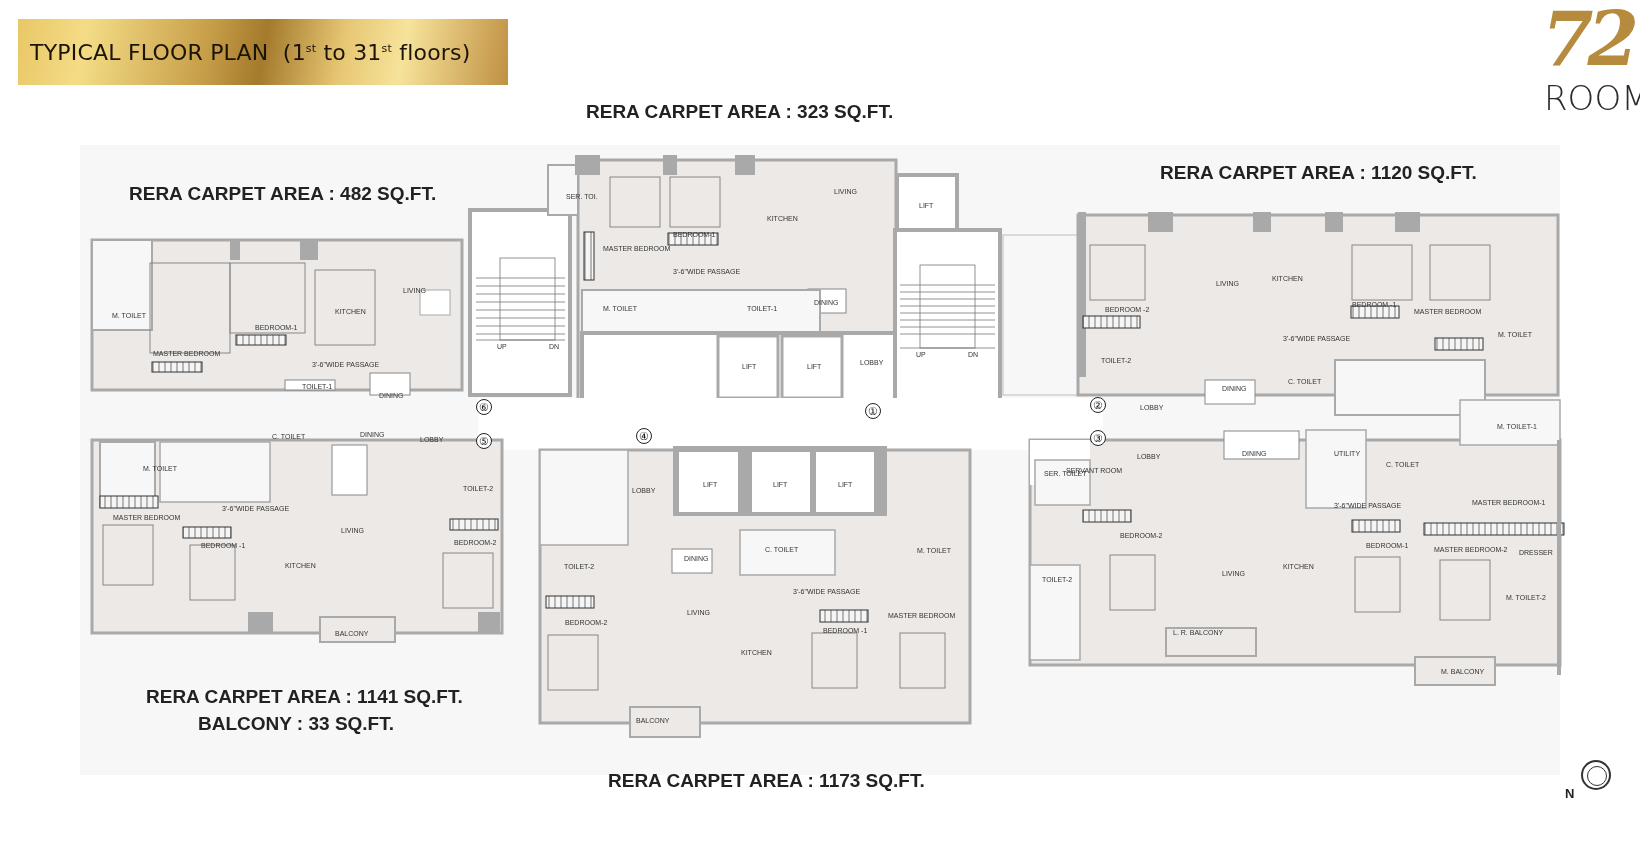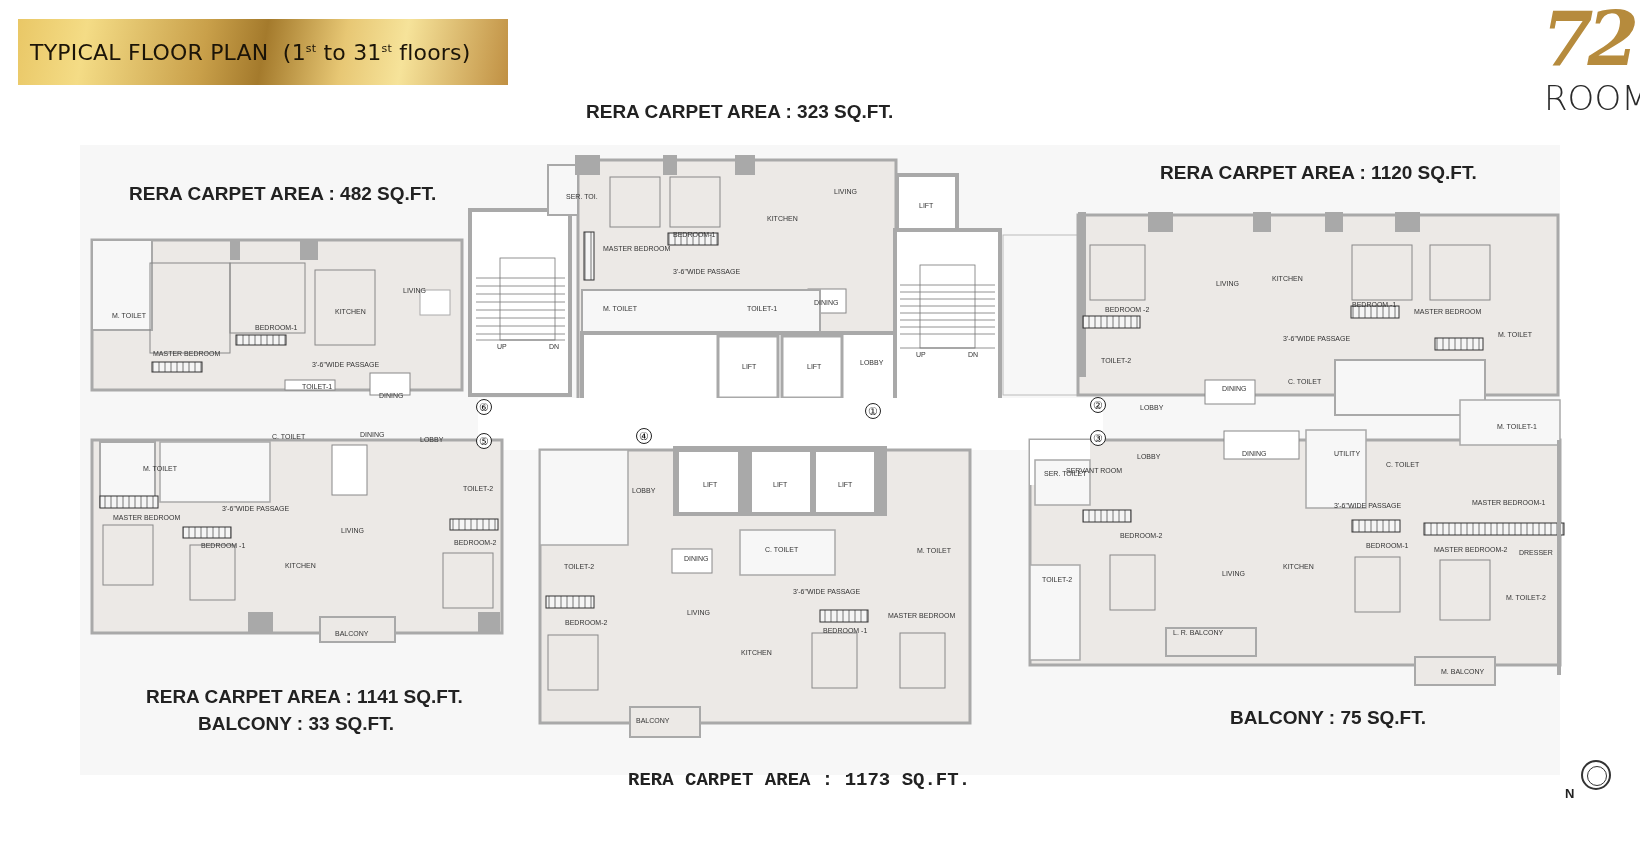--- a/index.html
+++ b/index.html
@@ -189,25 +189,24 @@
   </g>
 </svg>
 
 <div class="area-label" style="left:586px; top:98px;">RERA CARPET AREA : 323 SQ.FT.</div>
 <div class="area-label" style="left:129px; top:180px;">RERA CARPET AREA : 482 SQ.FT.</div>
 <div class="area-label" style="left:1160px; top:159px;text-align:right;">RERA CARPET AREA : 1120 SQ.FT.</div>
 <div class="area-label" style="left:146px; top:647px; width:300px;margin-top:36px;">
   <div>RERA CARPET AREA : 1141 SQ.FT.</div>
   <div>BALCONY : 33 SQ.FT.</div>
 </div>
-<div class="area-label" style="left:628px; top:767px; width:300px;font-family:Liberation Mono, monospace;">
+<div class="area-label" style="left:608px; top:767px; width:300px;">
   <div>RERA CARPET AREA : 1173 SQ.FT.</div>
 </div>
 <div class="area-label" style="left:1178px; top:704px; width:300px;">
-  <div>BALCONY : 75 SQ.FT.</div>
 </div>
 
 <div class="marker" style="left:865px; top:403px;">①</div>
 <div class="marker" style="left:1090px; top:397px;">②</div>
 <div class="marker" style="left:1090px; top:430px;">③</div>
 <div class="marker" style="left:636px; top:428px;">④</div>
 <div class="marker" style="left:476px; top:433px;">⑤</div>
 <div class="marker" style="left:476px; top:399px;">⑥</div>
 
 <span class="room-label" style="left:112px; top:312px;">M. TOILET</span>

